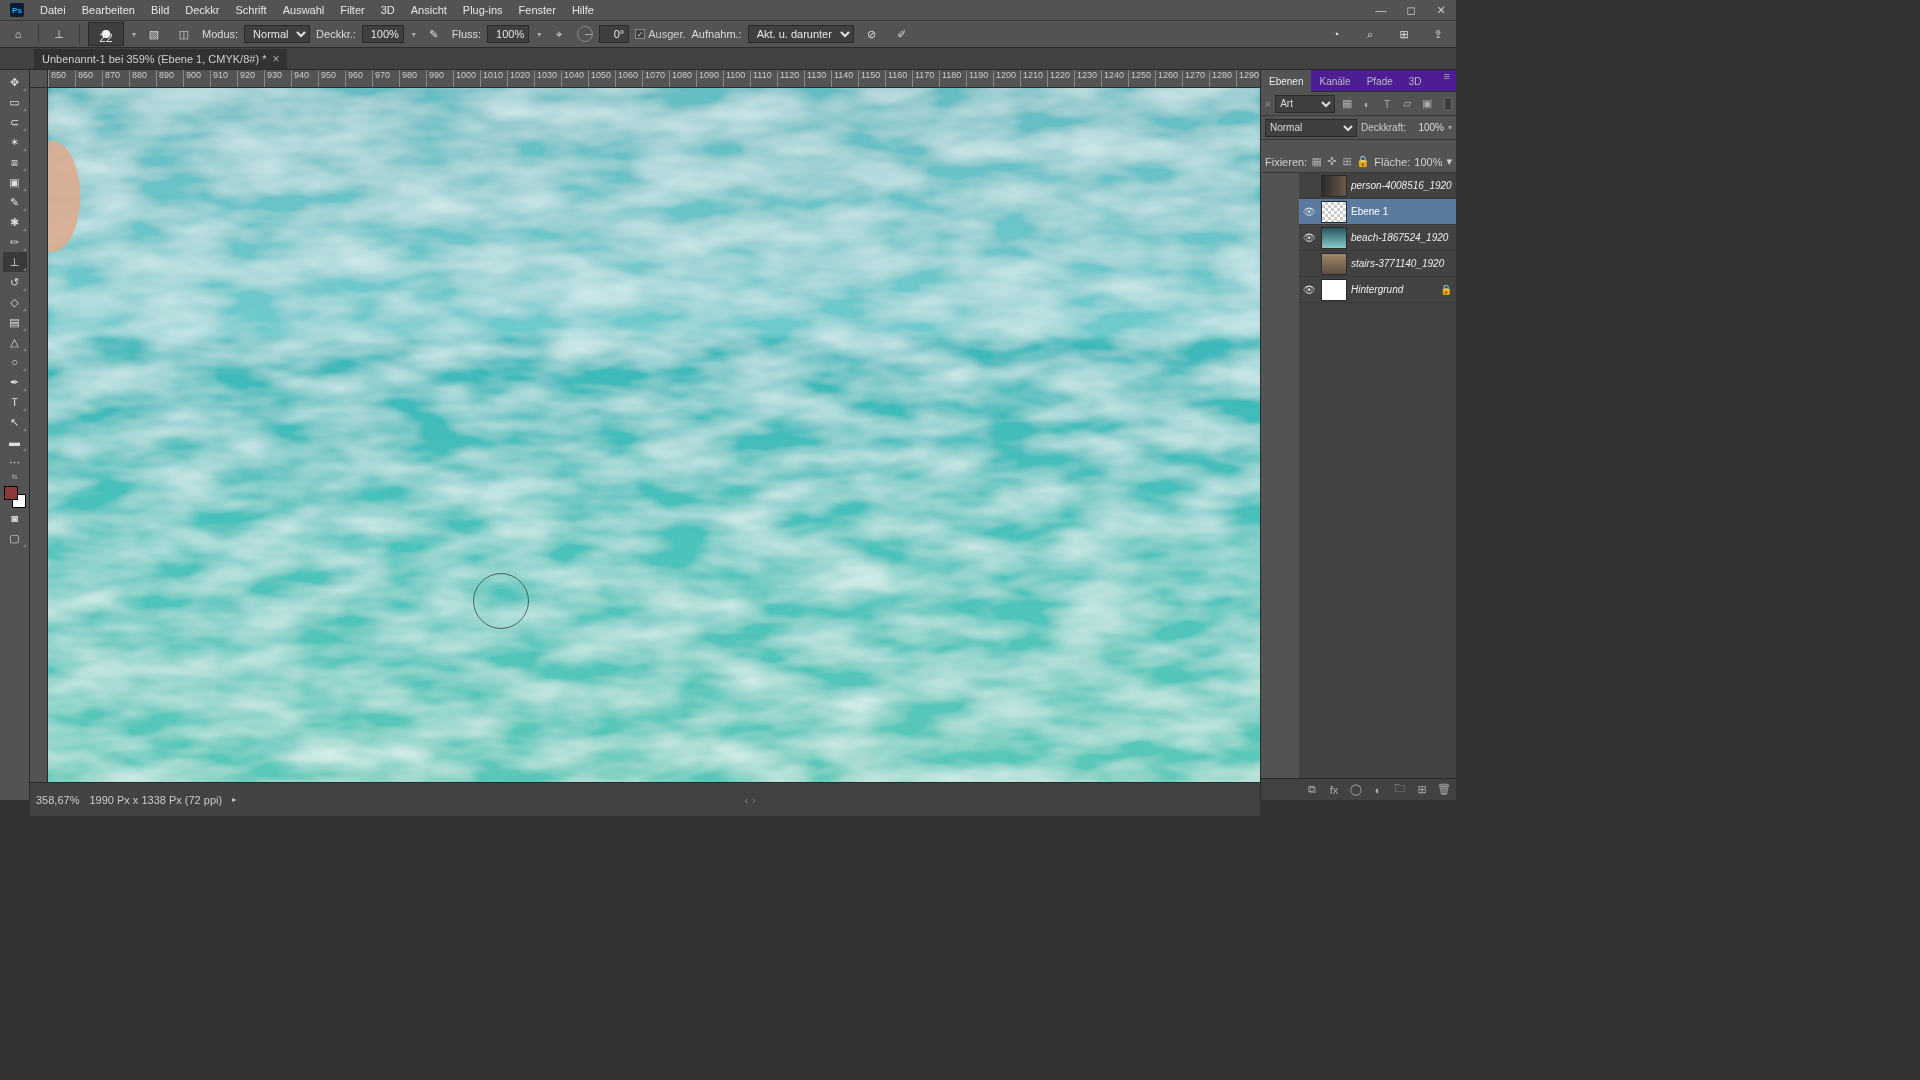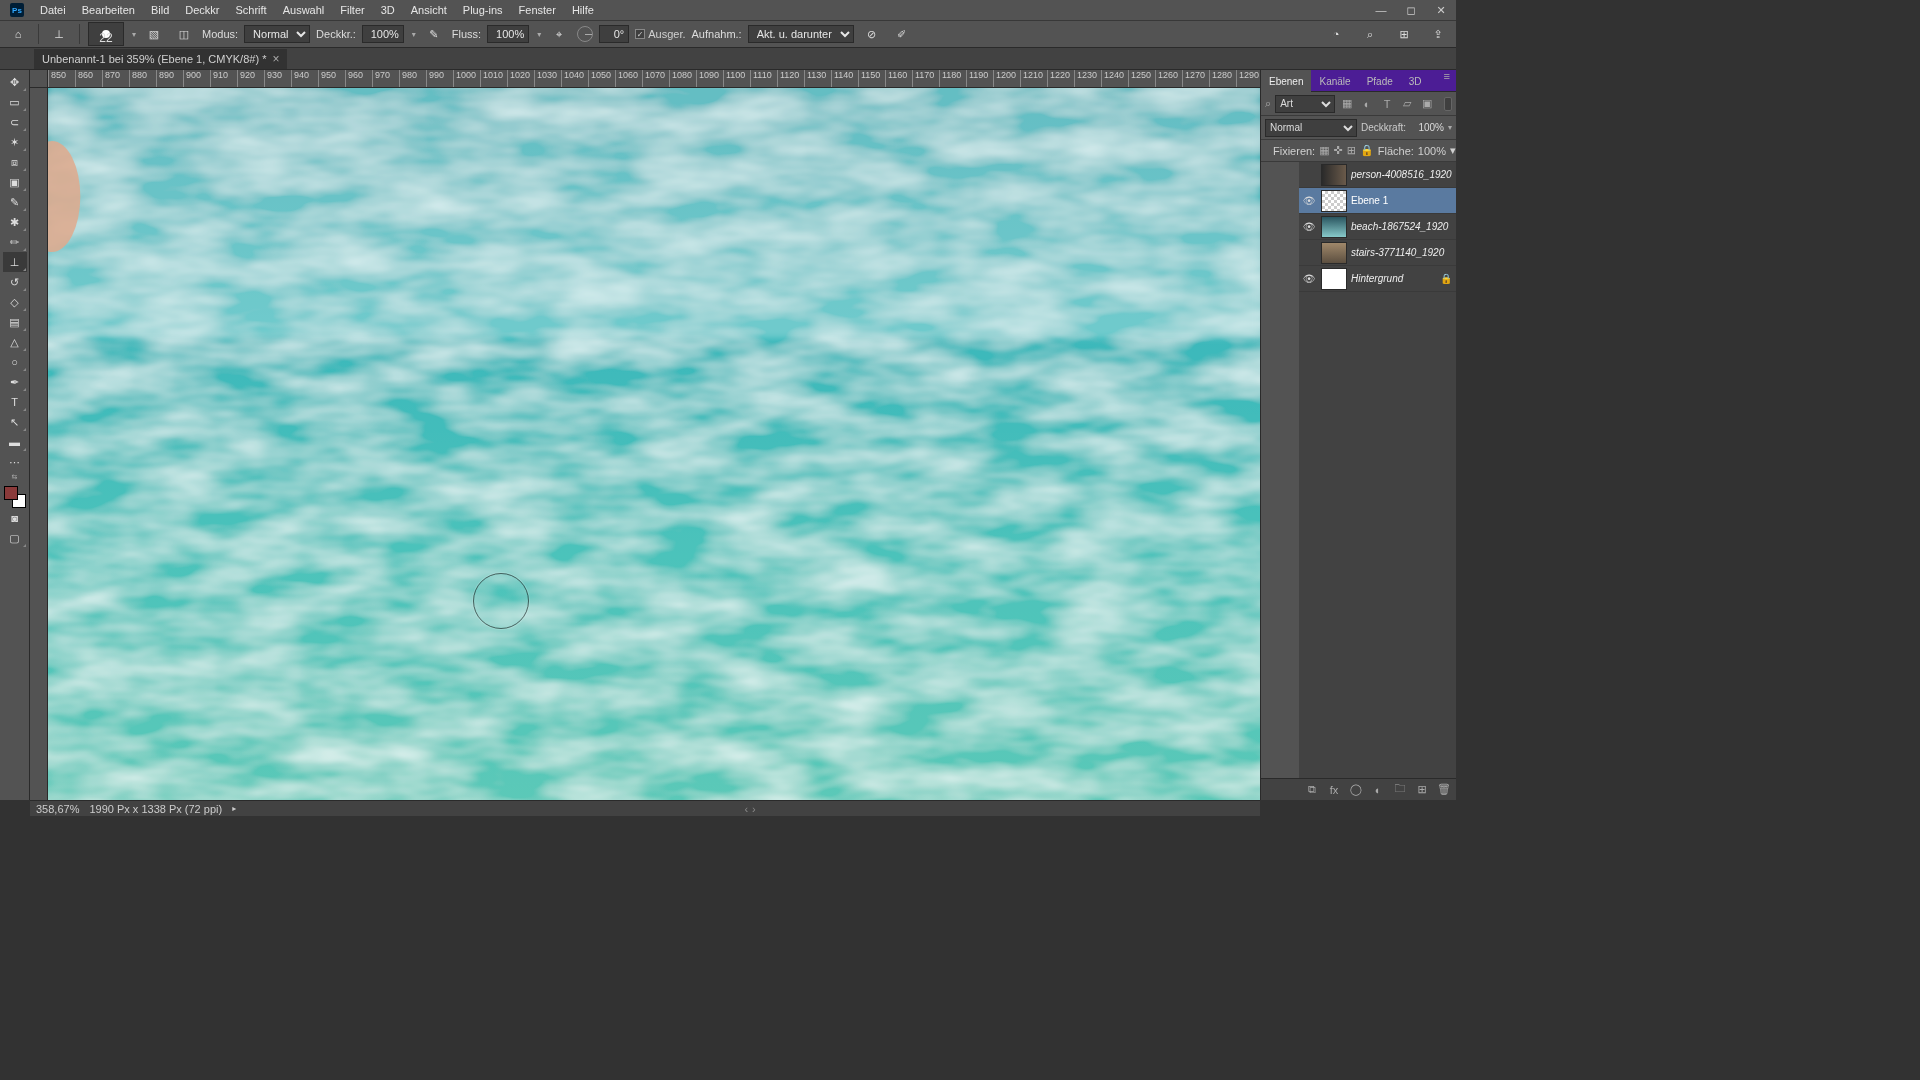--- a/index.html
+++ b/index.html
@@ -68,42 +68,42 @@
 .layer-search select { background: #3f3f3f; color: #ddd; border: 1px solid #2a2a2a; height: 18px; font-size: 10px; flex: 0 0 60px; }
 .layer-search .filter-btn { width: 16px; height: 16px; display: flex; align-items: center; justify-content: center; color: #aaa; }
 .filter-toggle { width: 8px; height: 14px; background: #3f3f3f; border: 1px solid #666; border-radius: 2px; margin-left: auto; }
 
 .layer-opts { height: 24px; display: flex; align-items: center; padding: 0 4px; gap: 4px; border-bottom: 1px solid #3a3a3a; }
 .layer-opts select { background: #3f3f3f; color: #ddd; border: 1px solid #2a2a2a; height: 18px; font-size: 10px; flex: 1; }
 .layer-opts .lbl { font-size: 10px; color: #ccc; }
 .layer-opts .val { font-size: 10px; width: 34px; text-align: right; color: #ddd; }
 .layer-opts .caret { font-size: 8px; color: #aaa; }
 
-.layer-lock-row { height: 22px; display: flex; align-items: center; padding: 0 12px; gap: 4px; border-bottom: 1px solid #3a3a3a; font-size: 10px; }
+.layer-lock-row { height: 22px; display: flex; align-items: center; padding: 0 4px; gap: 4px; border-bottom: 1px solid #3a3a3a; font-size: 10px; margin-top: 11px; }
 .layer-lock-row .lock-btn { width: 14px; height: 14px; display: flex; align-items: center; justify-content: center; color: #aaa; }
 
 .layers-list { flex: 1; overflow-y: auto; background: #424242; margin-left: 38px; }
 .layer-row { height: 26px; display: flex; align-items: center; padding: 0 2px; gap: 4px; border-bottom: 1px solid #3a3a3a; }
 .layer-row.selected { background: #5a7aa0; }
 .layer-row .vis { width: 16px; display: flex; align-items: center; justify-content: center; color: #ddd; font-size: 10px; }
 .layer-row .thumb { width: 26px; height: 22px; background: #666; border: 1px solid #2a2a2a; flex: 0 0 26px; }
 .layer-row .thumb.trans { background-image: linear-gradient(45deg,#ccc 25%,transparent 25%),linear-gradient(-45deg,#ccc 25%,transparent 25%),linear-gradient(45deg,transparent 75%,#ccc 75%),linear-gradient(-45deg,transparent 75%,#ccc 75%); background-size: 6px 6px; background-position: 0 0,0 3px,3px -3px,-3px 0; background-color: #fff; }
 .layer-row .thumb.white { background: #fff; }
 .layer-row .thumb.img1 { background: linear-gradient(#2a5560,#87c9c9); }
 .layer-row .thumb.img2 { background: linear-gradient(#a0886a,#5c4f40); }
 .layer-row .thumb.img0 { background: linear-gradient(90deg,#2a2a2a,#6a5a4a); }
 .layer-row .name { flex: 1; font-size: 10px; font-style: italic; color: #eee; overflow: hidden; white-space: nowrap; }
 .layer-row.selected .name { font-style: normal; color: #fff; }
 .layer-row .lock { width: 14px; color: #ccc; font-size: 10px; }
 
 .layers-footer { height: 22px; background: #424242; border-top: 1px solid #2a2a2a; display: flex; align-items: center; justify-content: flex-end; padding: 0 4px; gap: 6px; }
 .layers-footer .fbtn { width: 16px; height: 16px; display: flex; align-items: center; justify-content: center; color: #aaa; }
 
 
-.statusbar { position: absolute; bottom: 0; left: 30px; right: 196px; height: 16px; background: #424242; border-top: 1px solid #2a2a2a; display: flex; align-items: center; padding: 0 6px; gap: 10px; font-size: 10px; color: #ccc; }
+.statusbar { position: absolute; bottom: 0; left: 30px; right: 196px; height: 34px; background: #424242; border-top: 1px solid #2a2a2a; display: flex; align-items: center; padding: 0 6px; gap: 10px; font-size: 10px; color: #ccc; }
 .statusbar .caret { font-size: 8px; }
 .statusbar .hscroll { flex:1; display:flex; justify-content:center; gap:4px; }
 .statusbar .hscroll .arrow { color:#888; }
 </style>
 </head>
 <body>
 
 <div class="menubar">
   <div class="ps-logo">Ps</div>
   <div class="menu-item">Datei</div>

